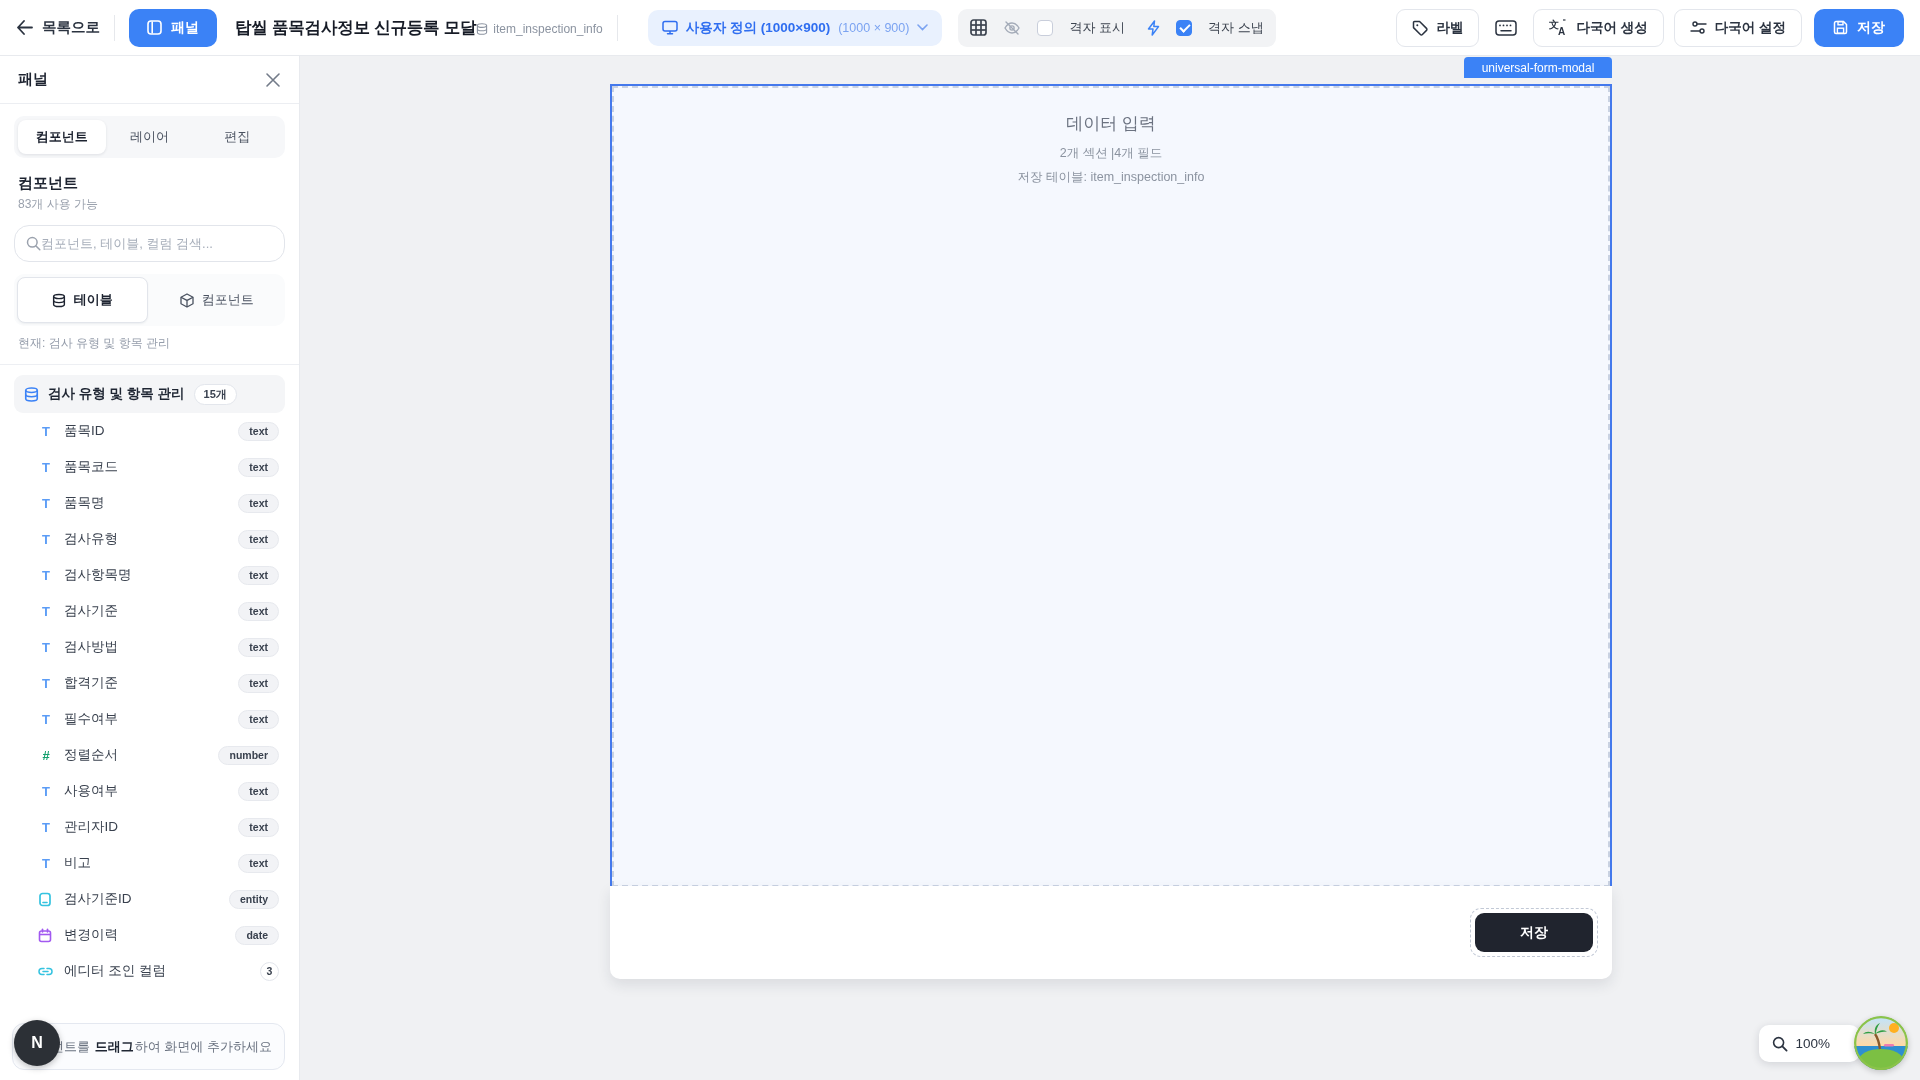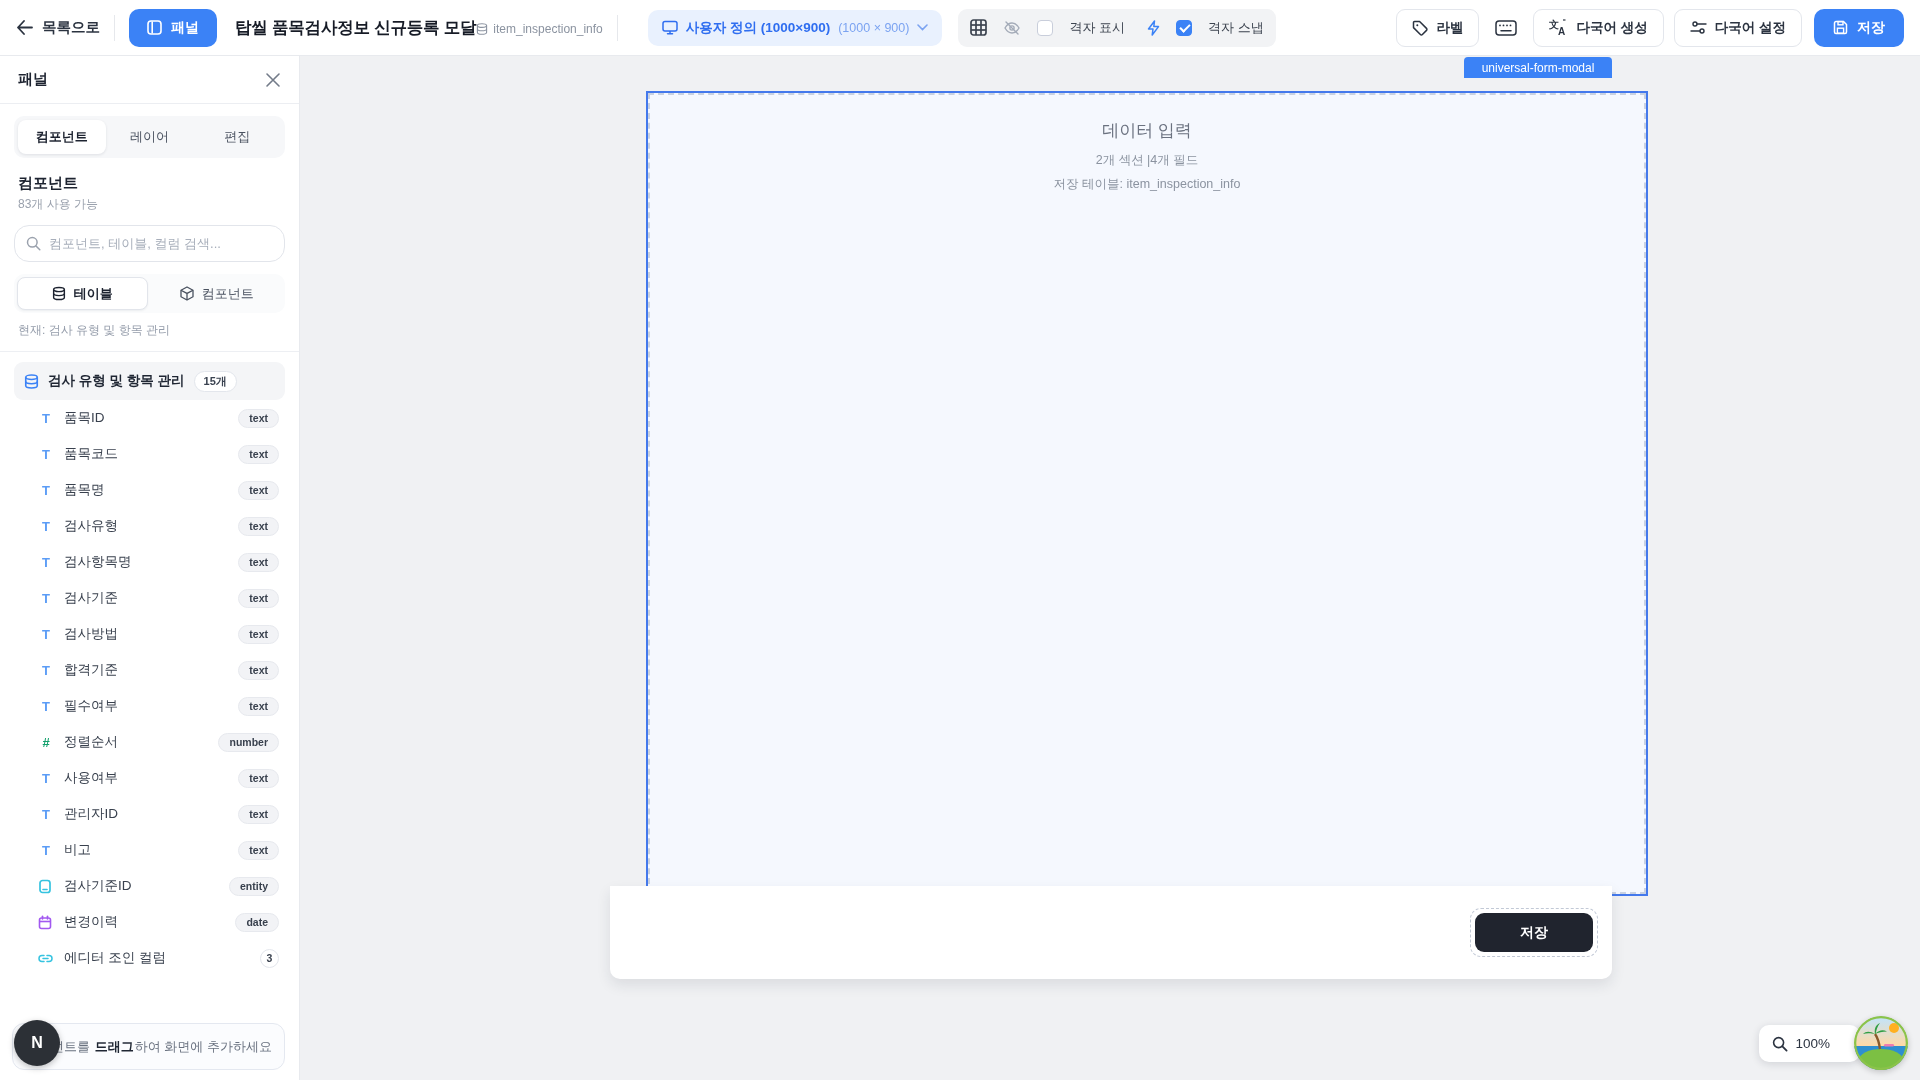--- a/index.html
+++ b/index.html
@@ -41,26 +41,26 @@
              border-bottom:1px solid #eceef2; flex:0 0 auto; }
   .sb-title { font-size:15px; font-weight:700; color:#1d2330; }
   .sb-close { color:#737b89; cursor:pointer; display:flex; }
   .sb-tabs { margin:12px 14px 0; background:#f6f7f9; border-radius:10px; padding:4px; display:flex; flex:0 0 auto; }
   .sb-tab { flex:1; text-align:center; font-size:13px; color:#4a5260; padding:8px 0; border-radius:8px; cursor:pointer; }
   .sb-tab.active { background:#fff; font-weight:700; color:#1d2330; box-shadow:0 1px 3px rgba(20,30,50,.10); }
   .sb-section { padding:16px 18px 0; flex:0 0 auto; }
   .sec-title { font-size:15px; font-weight:700; color:#1d2330; }
   .sec-sub { font-size:12px; color:#9aa1ad; margin-top:3px; }
   .search-box { margin:12px 14px 0; height:37px; border:1px solid #e2e5eb; border-radius:15px; display:flex;
-                align-items:center; gap:8px; padding:15px 11px; flex:0 0 auto; }
+                align-items:center; padding:15px 11px; flex:0 0 auto; }
   .search-box input { border:none; outline:none; flex:1; font-size:13px; color:#39404c; background:transparent;
                       font-family:"Liberation Sans", sans-serif; }
   .search-box input::placeholder { color:#a7aeba; }
   .mode-tabs { margin:12px 14px 0; background:#fafbfc; border-radius:10px; display:flex; gap:4px; padding:3px; flex:0 0 auto; }
-  .mode-tab { flex:1; display:flex; align-items:center; justify-content:center; gap:8px; height:33px; border-radius:8px;
+  .mode-tab { flex:1; display:flex; align-items:center; justify-content:center; gap:8px; height:46px; border-radius:8px;
               font-size:13px; color:#4a5260; cursor:pointer; border:1px solid transparent; }
   .mode-tab.active { background:#fff; border-color:#e2e5eb; font-weight:700; color:#1d2330; box-shadow:0 1px 2px rgba(20,30,50,.06); }
   .add-table { margin:16px 14px 0; height:40px; border:1px solid #dbdfe6; background:#fff; border-radius:10px;
                display:flex; align-items:center; gap:10px; padding:0 14px; font-size:13.5px; font-weight:600;
                color:#262d3a; cursor:pointer; flex:0 0 auto; }
   .add-table .grow { flex:1; text-align:left; }
   .current-line { margin:9px 18px 0; font-size:12px; color:#949caa; flex:0 0 auto; }
   .sb-divider { margin:12px 0 0; height:1px; background:#edeff3; flex:0 0 auto; }
 
   .fields-area { flex:1; overflow:hidden; position:relative; padding:10px 14px 0; }
@@ -83,22 +83,22 @@
               border:1px solid #e4e8f0; border-radius:12px; display:flex; align-items:center; justify-content:center;
               font-size:13px; color:#6a7280; z-index:5; }
   .hint-bar b { color:#1f2633; font-weight:700; margin:0 1px; }
   .n-avatar { position:absolute; left:14px; bottom:14px; width:46px; height:46px; border-radius:50%; background:#2c3036;
               color:#fff; font-size:16px; font-weight:700; display:flex; align-items:center; justify-content:center;
               z-index:6; box-shadow:0 2px 6px rgba(0,0,0,.25); }
 
   
   .component-tag { position:absolute; top:57px; left:1464px; width:148px; height:21px; background:#3b82f6; color:#fff;
                    font-size:12px; display:flex; align-items:center; justify-content:center; border-radius:4px 4px 0 0; z-index:10; }
-  .modal-box { position:absolute; left:610px; top:91px; width:1002px; height:805px; background:#f5f8fe;
-               border:2px solid #4479ec; z-index:9; cursor:pointer;margin-left:36px; }
+  .modal-box { position:absolute; left:610px; top:84px; width:1002px; height:805px; background:#f5f8fe;
+               border:2px solid #4479ec; z-index:9; cursor:pointer; }
   .modal-box::after { content:""; position:absolute; inset:0; border:2px dashed #c9d2e2; pointer-events:none; }
   .modal-inner { position:relative; text-align:center; padding-top:26px; }
   .m-title { font-size:17px; color:#6b7280; font-weight:500; }
   .m-sub { font-size:12.5px; color:#8b93a0; margin-top:10px; }
   .m-table { font-size:12.5px; color:#8b93a0; margin-top:7px; }
   .modal-footer { position:absolute; left:610px; top:886px; width:1002px; height:93px; background:#fff;
                   border-radius:0 0 10px 10px; box-shadow:0 6px 14px rgba(25,35,60,.10); z-index:9;
                   display:flex; align-items:center; justify-content:flex-end; padding-right:14px; }
   .dash-wrap { border:1px dashed #c2c9d6; border-radius:11px; padding:4px; }
   .dark-save { background:#20242e; color:#fff; border:none; border-radius:9px; width:118px; height:39px;

